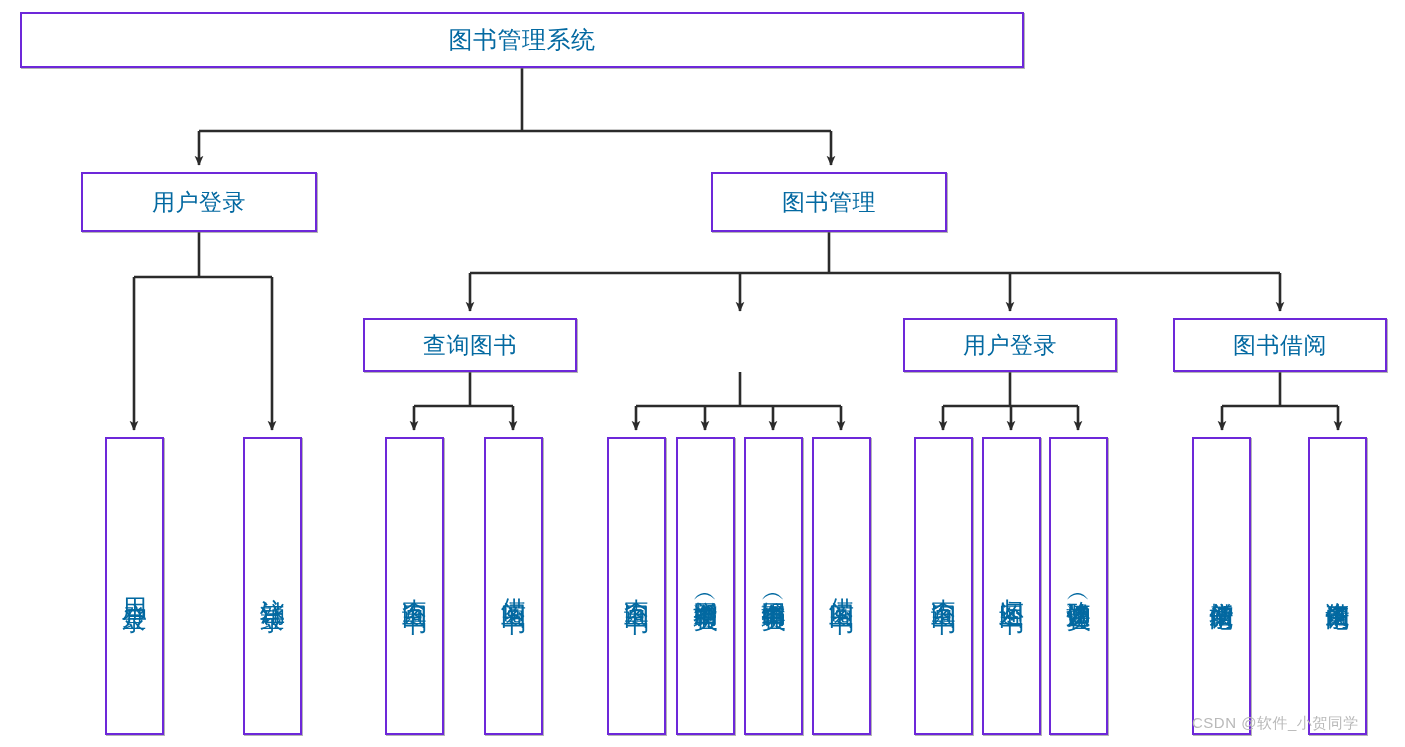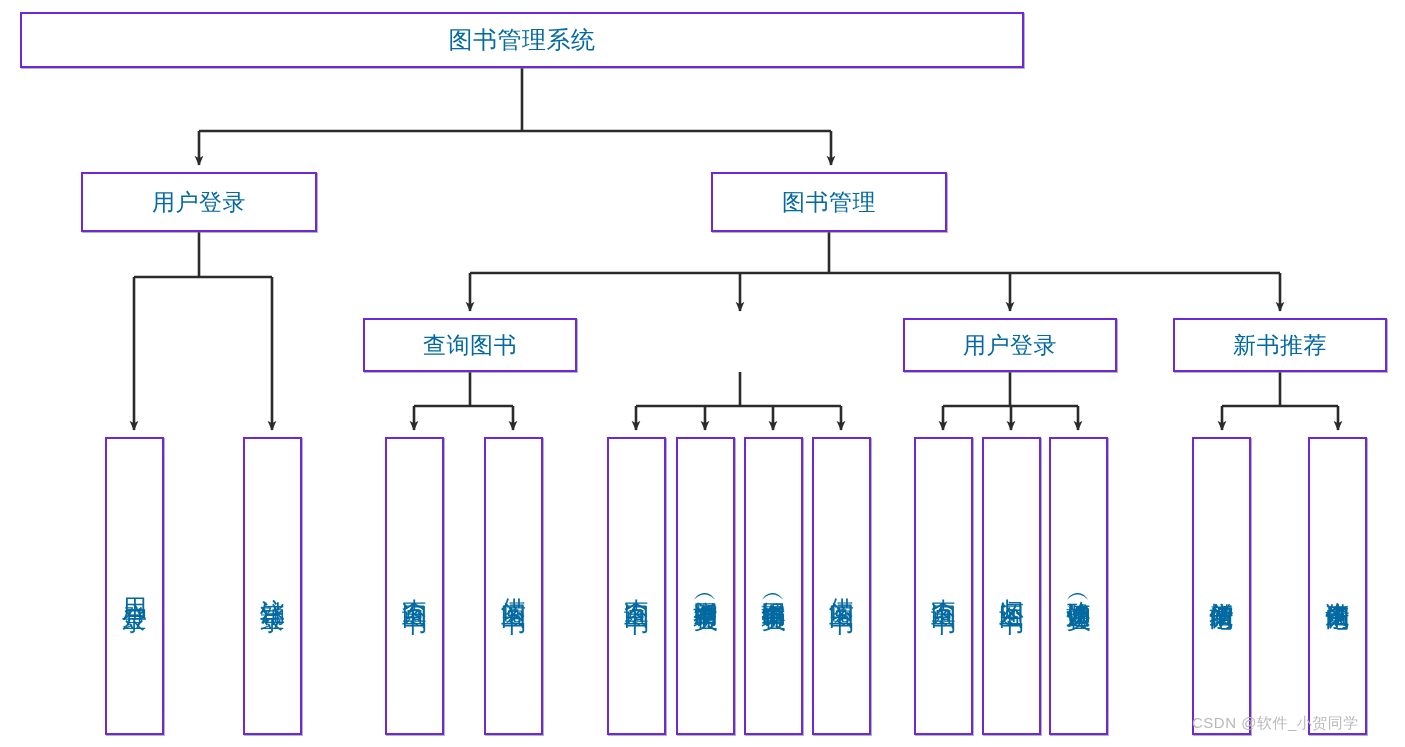--- a/index.html
+++ b/index.html
@@ -144,21 +144,21 @@
     <span class="label">图书管理</span>
   </div>
 
   <div class="node h" style="left:363px; top:318px; width:214px; height:54px;">
     <span class="label">查询图书</span>
   </div>
   <div class="node h" style="left:903px; top:318px; width:214px; height:54px;">
     <span class="label">用户登录</span>
   </div>
   <div class="node h" style="left:1173px; top:318px; width:214px; height:54px;">
-    <span class="label">新书推荐</span>
+    <span class="label">图书借阅</span>
   </div>
 
   <div class="node v" style="left:105px; top:437px; width:59px; height:298px;">
     <span class="label">用户登录</span>
   </div>
   <div class="node v" style="left:243px; top:437px; width:59px; height:298px;">
     <span class="label">注销登录</span>
   </div>
 
   <div class="node v" style="left:385px; top:437px; width:59px; height:298px;">

